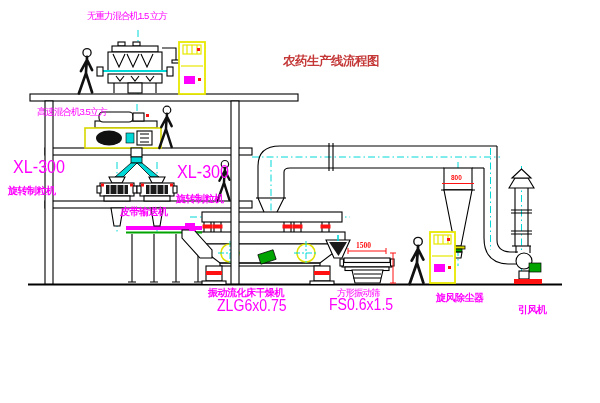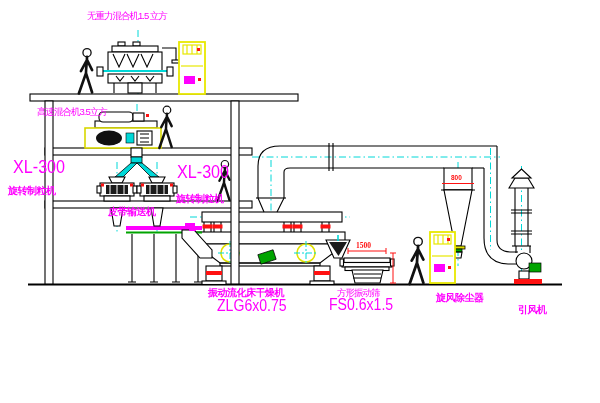--- a/index.html
+++ b/index.html
@@ -241,31 +241,32 @@
       <path d="M1,-36 C1,-30 0,-26 0,-20 M0,-20 L-7,0 M0,-20 L6,-1 M1,-33 L-5,-22 M1,-33 L6,-23" fill="none" stroke="#111" stroke-width="2.6" stroke-linecap="round"></path>
     </g>
   </defs>
   <use href="#person" transform="translate(86,93.5) scale(1.02)"></use>
   <use href="#person" transform="translate(166,148) scale(0.95)"></use>
   <use href="#person" transform="translate(224,201) scale(0.92)"></use>
   <use href="#person" transform="translate(417,284) scale(1.06)"></use>
 
 </svg>
 
+  <div class="lbl titleCn" style="left:283px;top:55px;">农药生产线流程图</div>
 
   <div class="lbl cnXS" style="left:87px;top:11px;">无重力混合机1.5 立方</div>
   <div class="lbl cnXS" style="left:37px;top:107px;">高速混合机3.5立方</div>
 
   <div class="lbl model" style="left:13px;top:157px;">XL-300</div>
   <div class="lbl cnS" style="left:8px;top:186px;">旋转制粒机</div>
 
   <div class="lbl model" style="left:177px;top:162px;">XL-300</div>
   <div class="lbl cnS" style="left:176px;top:194px;">旋转制粒机</div>
 
-  <div class="lbl cnS" style="left:108px;top:207px;">皮带输送机</div>
+  <div class="lbl cnS" style="left:120px;top:207px;">皮带输送机</div>
 
   <div class="lbl cnS" style="left:208px;top:288px;">振动流化床干燥机</div>
   <div class="lbl modelB" style="left:217px;top:298px;">ZLG6x0.75</div>
 
   <div class="lbl cnXS" style="left:337px;top:288px;text-align:center;">方形振动筛</div>
   <div class="lbl modelB" style="left:329px;top:297px;">FS0.6x1.5</div>
 
   <div class="lbl cnS" style="left:436px;top:293px;">旋风除尘器</div>
   <div class="lbl cnS" style="left:518px;top:305px;">引风机</div>
 

